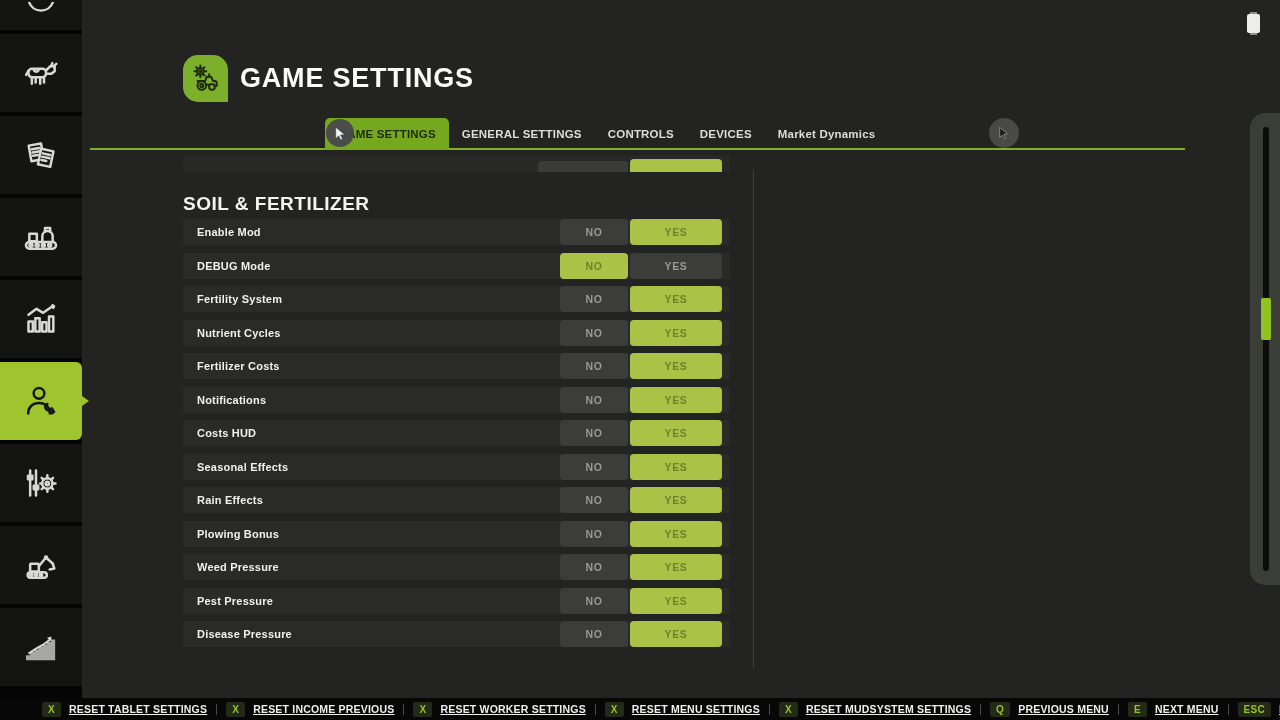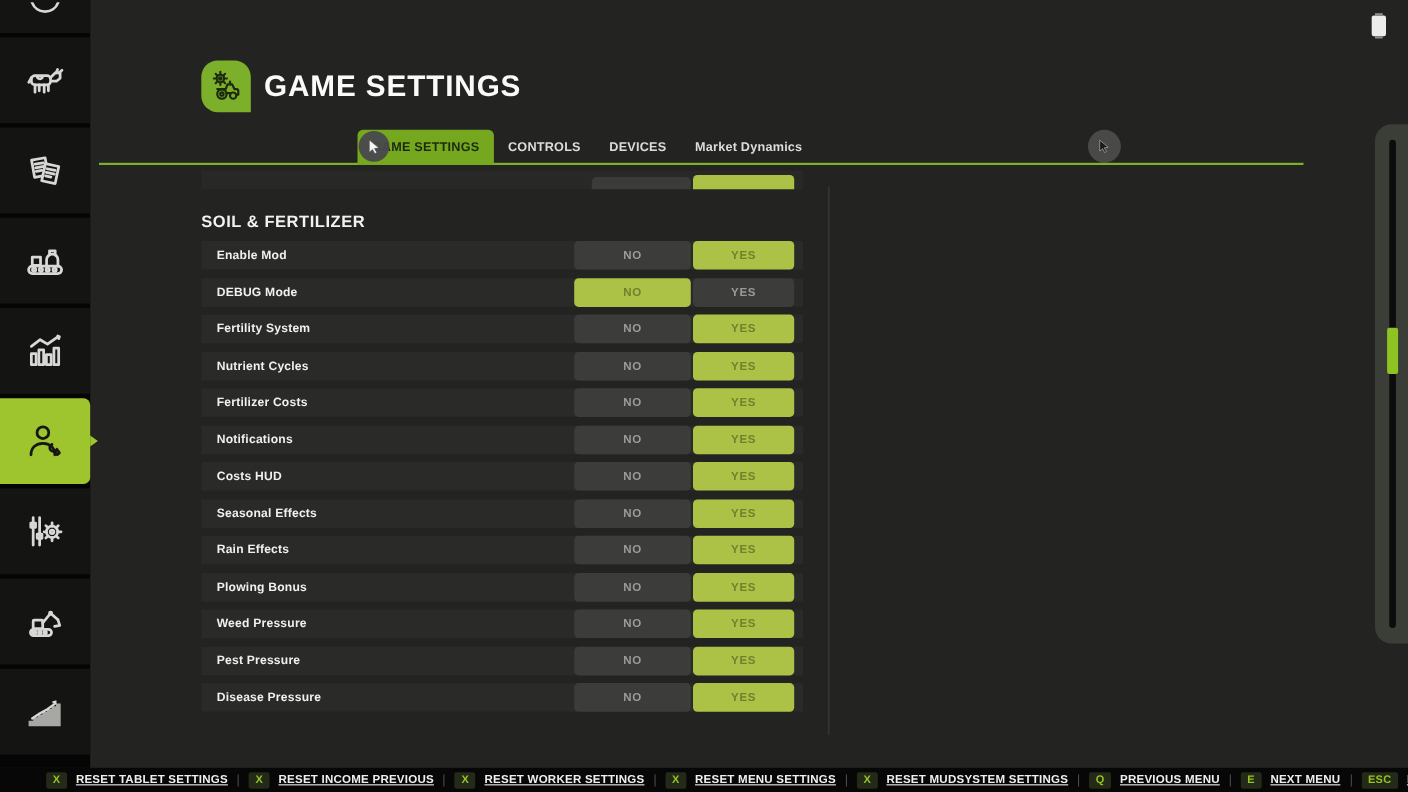--- a/index.html
+++ b/index.html
@@ -60,35 +60,35 @@
     background:rgba(210,210,210,.22); z-index:5; display:flex; align-items:center; justify-content:center;
   }
 
   
   .panel { position:absolute; left:101px; top:155px; width:547px; }
   .clipped-row { position:relative; height:17px; background:#282826; overflow:hidden; }
   .clipped-row .no-sliver  { position:absolute; left:355px; top:6px; width:90px; height:26px; background:#3b3b39; border-radius:4px; }
   .clipped-row .yes-sliver { position:absolute; left:447px; top:4px; width:92px; height:26px; background:#abc247; border-radius:4px; }
 
   .section-title {
-    margin-top:21px; font-size:15px; font-weight:bold; letter-spacing:.5px; color:#f2f2f0; height:22px;
+    margin-top:21px; font-size:19px; font-weight:bold; letter-spacing:.5px; color:#f2f2f0; height:22px;
   }
   .rows { margin-top:4px; }
   .row {
     display:flex; align-items:center; background:#2a2a28; height:26px;
     padding-left:14px; margin-bottom:7.5px;
   }
   .row-label { font-size:11px; font-weight:bold; color:#f0f0ee; letter-spacing:.2px; }
   .toggles { margin-left:auto; margin-right:8px; display:flex; gap:2px; }
   .tbtn {
     height:26px; border-radius:4px; display:flex; align-items:center; justify-content:center;
     font-size:10.5px; font-weight:bold; letter-spacing:.6px;
     background:#3c3c3a; color:#9a9a98; cursor:default;
   }
-  .tbtn.no { width:106px; } .tbtn.yes { width:92px; }
+  .tbtn.no { width:68px; } .tbtn.yes { width:92px; }
   .tbtn.on { background:#abc247; color:#71812e; }
 
   .content-divider { position:absolute; left:671px; top:170px; width:1px; height:498px; background:#3e3e42; }
 
   
   .scroll-shape {
     position:absolute; right:0; top:113px; width:30px; height:472px;
     background:#3a3e37; border-radius:15px 0 0 15px;
   }
   .scroll-track { position:absolute; left:13px; top:14px; bottom:14px; width:6px; background:#0c0c0c; border-radius:3px; }
@@ -235,20 +235,21 @@
       <circle cx="16.2" cy="17.6" r="2"></circle>
       <path d="M12 16h2.2M6 13.4h5.4l1.2-3h3l1.4 3h1.2a1.3 1.3 0 0 1 1.3 1.3v2.3h-1.3"></path>
       <path d="M14.2 10.4V8.6"></path>
     </svg>
   </div>
   <div class="page-title">GAME SETTINGS</div>
 
   <div class="tabline"></div>
   <div class="tabs">
       <div class="tab active"><span>GAME SETTINGS</span></div>
+      <div class="tab"><span>GENERAL SETTINGS</span></div>
       <div class="tab"><span>CONTROLS</span></div>
       <div class="tab"><span>DEVICES</span></div>
       <div class="tab"><span>Market Dynamics</span></div>
     </div>
 
   <div class="cursor-circle-dark">
     <svg width="11" height="13" viewBox="0 0 11 14">
       <path d="M0.5 0.5 L9.5 8 L5.3 8.6 L7.6 12.6 L5.8 13.6 L3.6 9.5 L0.5 12 Z" fill="#f5f5f3" stroke="#555" stroke-width="0.4"></path>
     </svg>
   </div>

